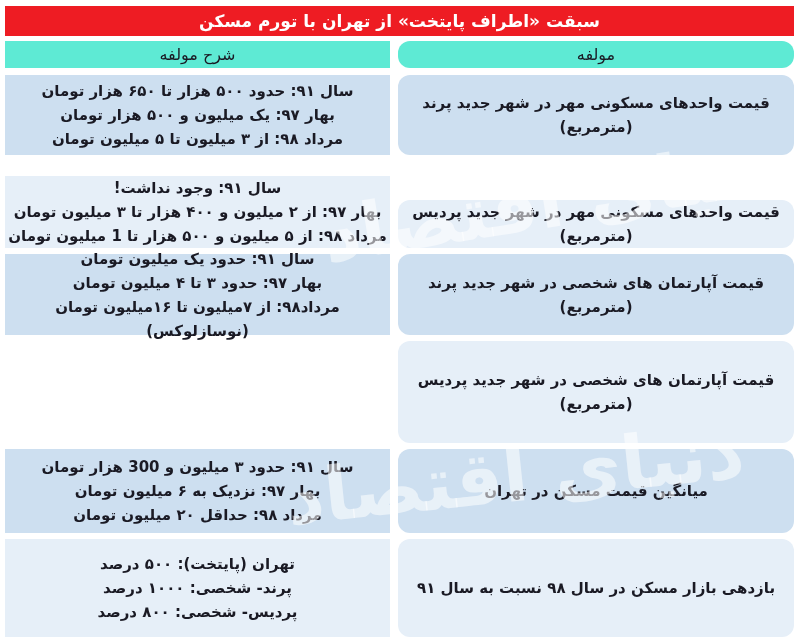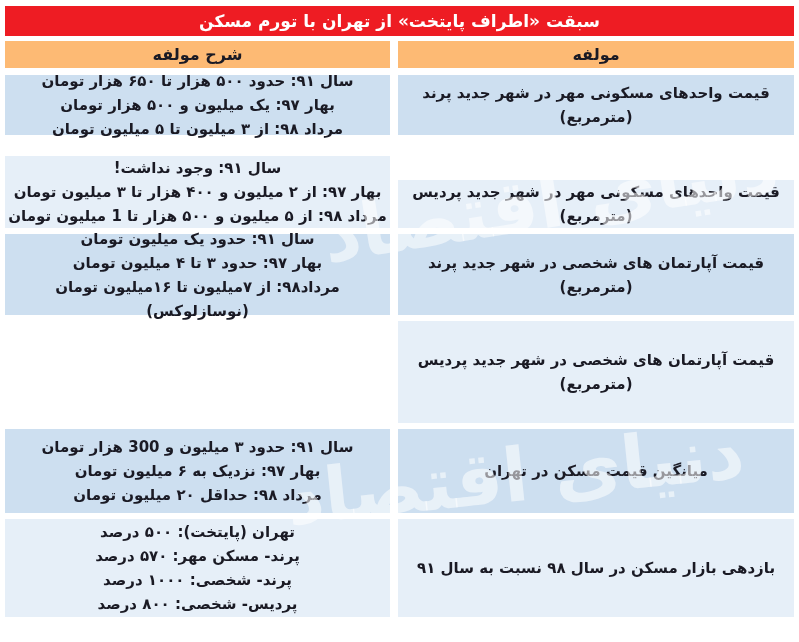--- a/index.html
+++ b/index.html
@@ -34,48 +34,48 @@
     text-align: center;
     margin-bottom: 5px;
   }
   .header-row {
     display: flex;
     gap: 8px;
     height: 27px;
     margin-bottom: 7px;
   }
   .header-cell {
-    background: #fdba74;
+    background: #5eead4;
     color: #1a1a24;
-    font-weight: bold;
+    font-weight: normal;
     font-size: 16px;
     line-height: 27px;
     text-align: center;
   }
-  .col-comp { width: 396px; }
+  .col-comp { width: 396px; border-radius: 12px; }
   .col-desc { width: 385px; }
   .row {
     display: flex;
     gap: 8px;
     margin-bottom: 6px;
   }
   .cell {
     display: flex;
     flex-direction: column;
     justify-content: center;
     align-items: center;
     text-align: center;
     color: #1a1a24;
     font-weight: bold;
     font-size: 15px;
     line-height: 24px;
   }
   .shade-a { background: #cddff0; }
   .shade-b { background: #e6eff8; }
-  .r1 { height: 60px; }
+  .r1 { height: 80px; }
   .r2 { height: 87px; align-items: flex-end; }
   .r3 { height: 81px; }
   .r4 { height: 102px; }
   .r5 { height: 84px; }
   .r6 { height: 98px; }
   .watermark {
     position: absolute;
     color: rgba(255,255,255,0.55);
     font-weight: bold;
     white-space: nowrap;
@@ -153,21 +153,20 @@
         <div>مرداد ۹۸: حداقل ۲۰ میلیون تومان</div>
       </div>
     </div>
 
     <div class="row r6">
       <div class="cell col-comp shade-b">
         <div>بازدهی بازار مسکن در سال ۹۸ نسبت به سال ۹۱</div>
       </div>
       <div class="cell col-desc shade-b">
         <div>تهران (پایتخت): ۵۰۰ درصد</div>
-        <div>پرند- مسکن مهر: ۵۷۰ درصد</div>
         <div>پرند- شخصی: ۱۰۰۰ درصد</div>
         <div>پردیس- شخصی: ۸۰۰ درصد</div>
       </div>
     </div>
 
   </div>
 
   <div class="watermark wm1">دنیای اقتصاد</div>
   <div class="watermark wm2">دنیای اقتصاد</div>
 </div>

